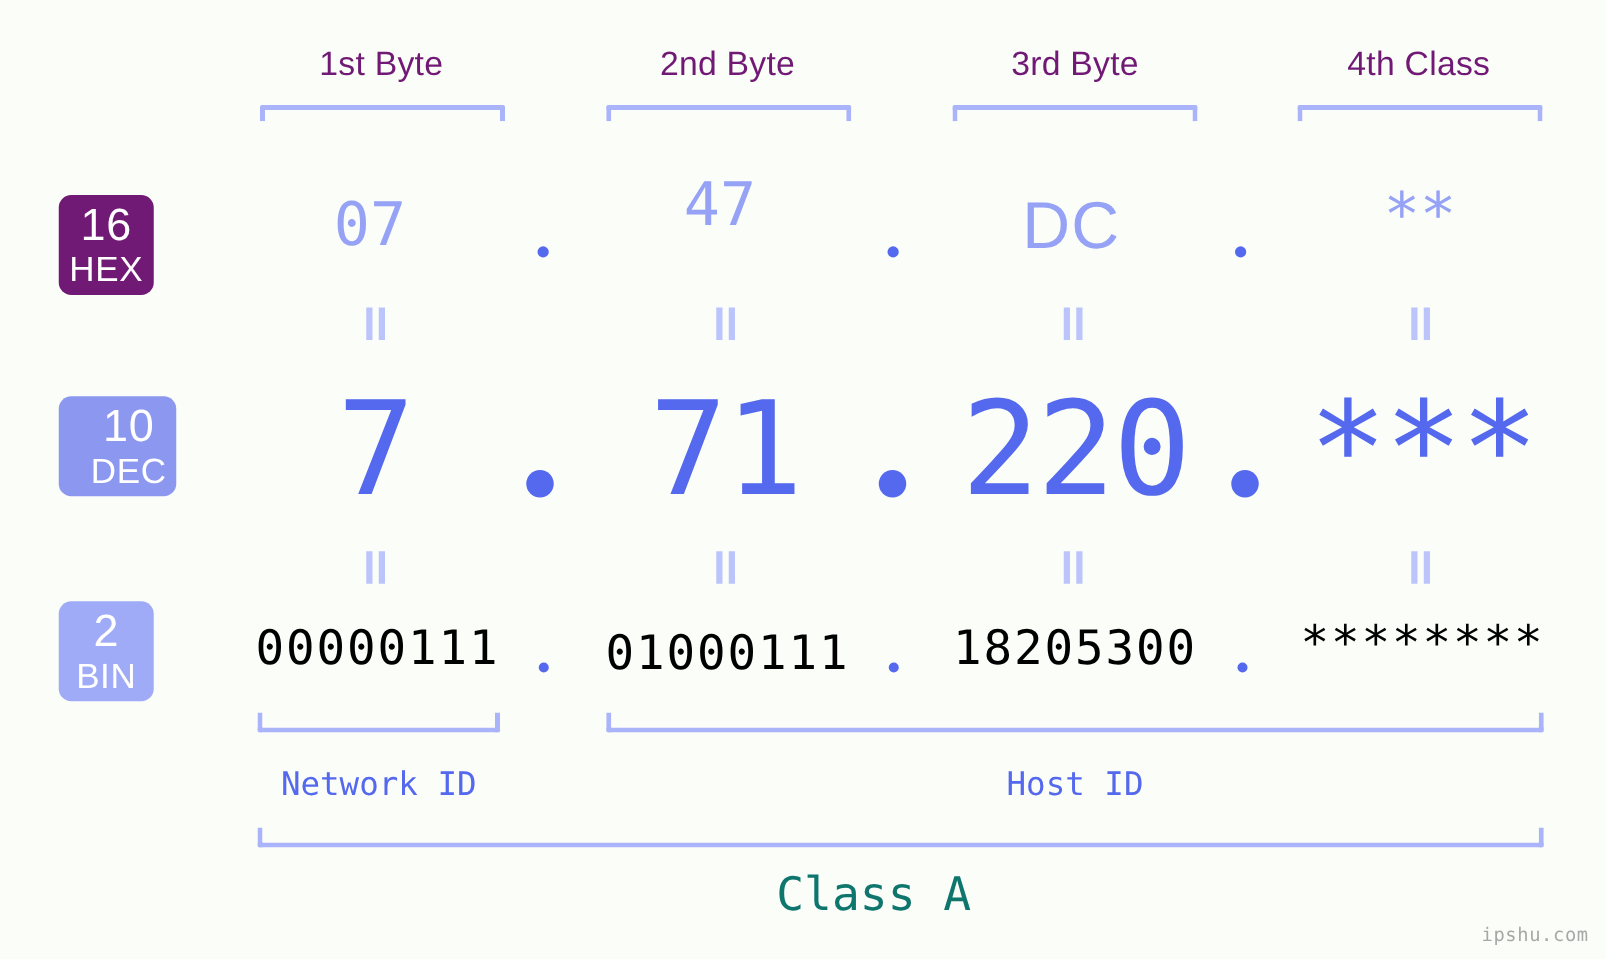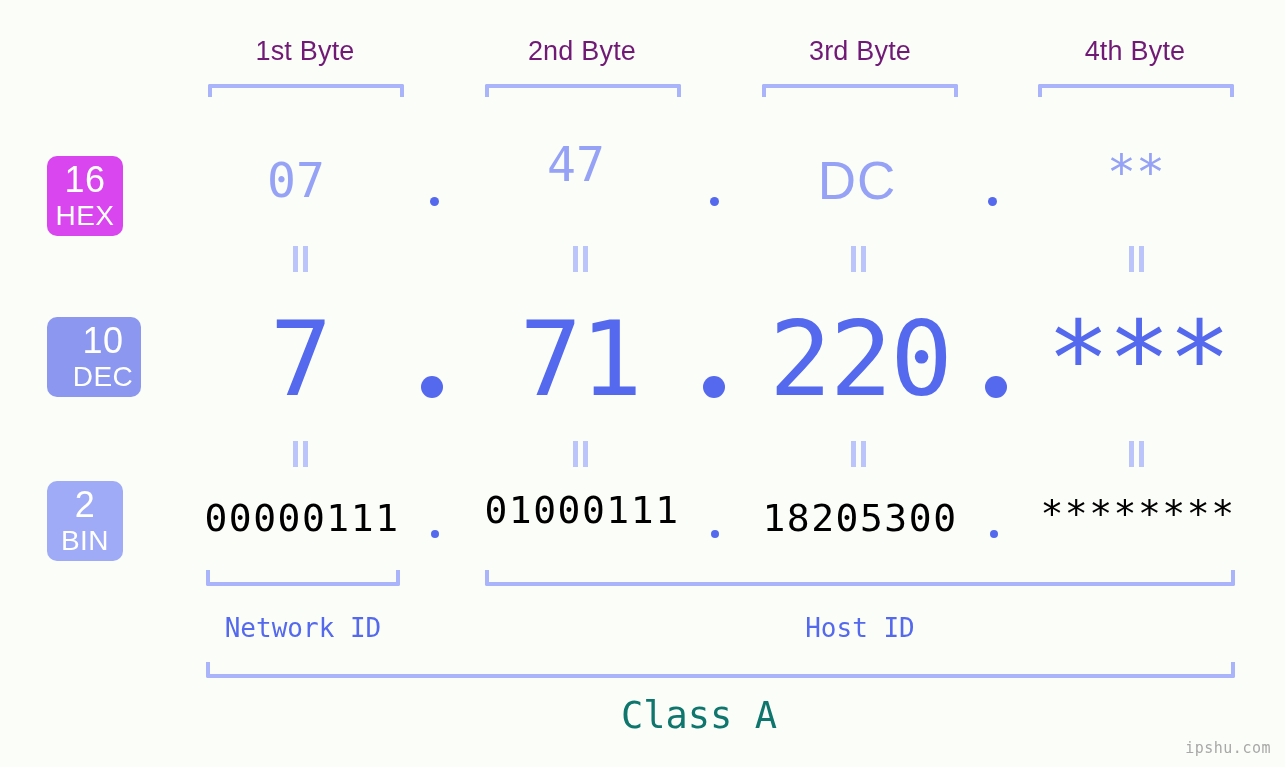--- a/index.html
+++ b/index.html
@@ -70,21 +70,21 @@
     font-size: 36px;
     font-weight: 400;
     letter-spacing: 0.5px;
   }
   .badge .lbl {
     font-size: 28px;
     font-weight: 400;
     margin-top: 4px;
     letter-spacing: 0.5px;
   }
-  .badge-hex { background: #d946ef; }
+  .badge-hex { background: #701a75; }
   .badge-dec { background: #8c98f0; }
   .badge-bin { background: #9fabf6; }
 
   
   .cell {
     position: absolute;
     text-align: center;
     white-space: nowrap;
   }
   .row-hex .cell {
@@ -171,21 +171,21 @@
   }
 </style>
 </head>
 <body>
 
 <div class="stage">
 
   <div class="byte-header" style="left:205px; top:36px; width:200px;">1st Byte</div>
   <div class="byte-header" style="left:482px; top:36px; width:200px;">2nd Byte</div>
   <div class="byte-header" style="left:760px; top:36px; width:200px;">3rd Byte</div>
-  <div class="byte-header" style="left:1035px; top:36px; width:200px;">4th Byte</div>
+  <div class="byte-header" style="left:1035px; top:36px; width:200px;">4th Class</div>
 
   <div class="top-bracket" style="left:208px; top:84px; width:196px;"></div>
   <div class="top-bracket" style="left:485px; top:84px; width:196px;"></div>
   <div class="top-bracket" style="left:762px; top:84px; width:196px;"></div>
   <div class="top-bracket" style="left:1038px; top:84px; width:196px;"></div>
 
   <div class="badge badge-hex" style="left:47px; top:156px;">
     <span class="num">16</span>
     <span class="lbl">HEX</span>
   </div>
@@ -249,21 +249,21 @@
       <i class="a"></i>
       <i class="b"></i>
     </div>
   <div class="eq" style="left:1129px; top:441px;">
       <i class="a"></i>
       <i class="b"></i>
     </div>
 
   <div class="row-bin">
     <div class="cell" style="left:200px; top:496px; width:204px;">00000111</div>
-    <div class="cell" style="left:480px; top:488px; width:204px;">01000111</div>
+    <div class="cell" style="left:480px; top:500px; width:204px;">01000111</div>
     <div class="cell" style="left:758px; top:496px; width:204px;">18205300</div>
     <div class="cell" style="left:1036px; top:492px; width:204px;">********</div>
 
     <div class="dot dot-bin" style="left:431px; top:530px;"></div>
     <div class="dot dot-bin" style="left:711px; top:530px;"></div>
     <div class="dot dot-bin" style="left:990px; top:530px;"></div>
   </div>
 
   <div class="bottom-bracket" style="left:206px; top:570px; width:194px;"></div>
   <div class="bottom-bracket" style="left:485px; top:570px; width:750px;"></div>

